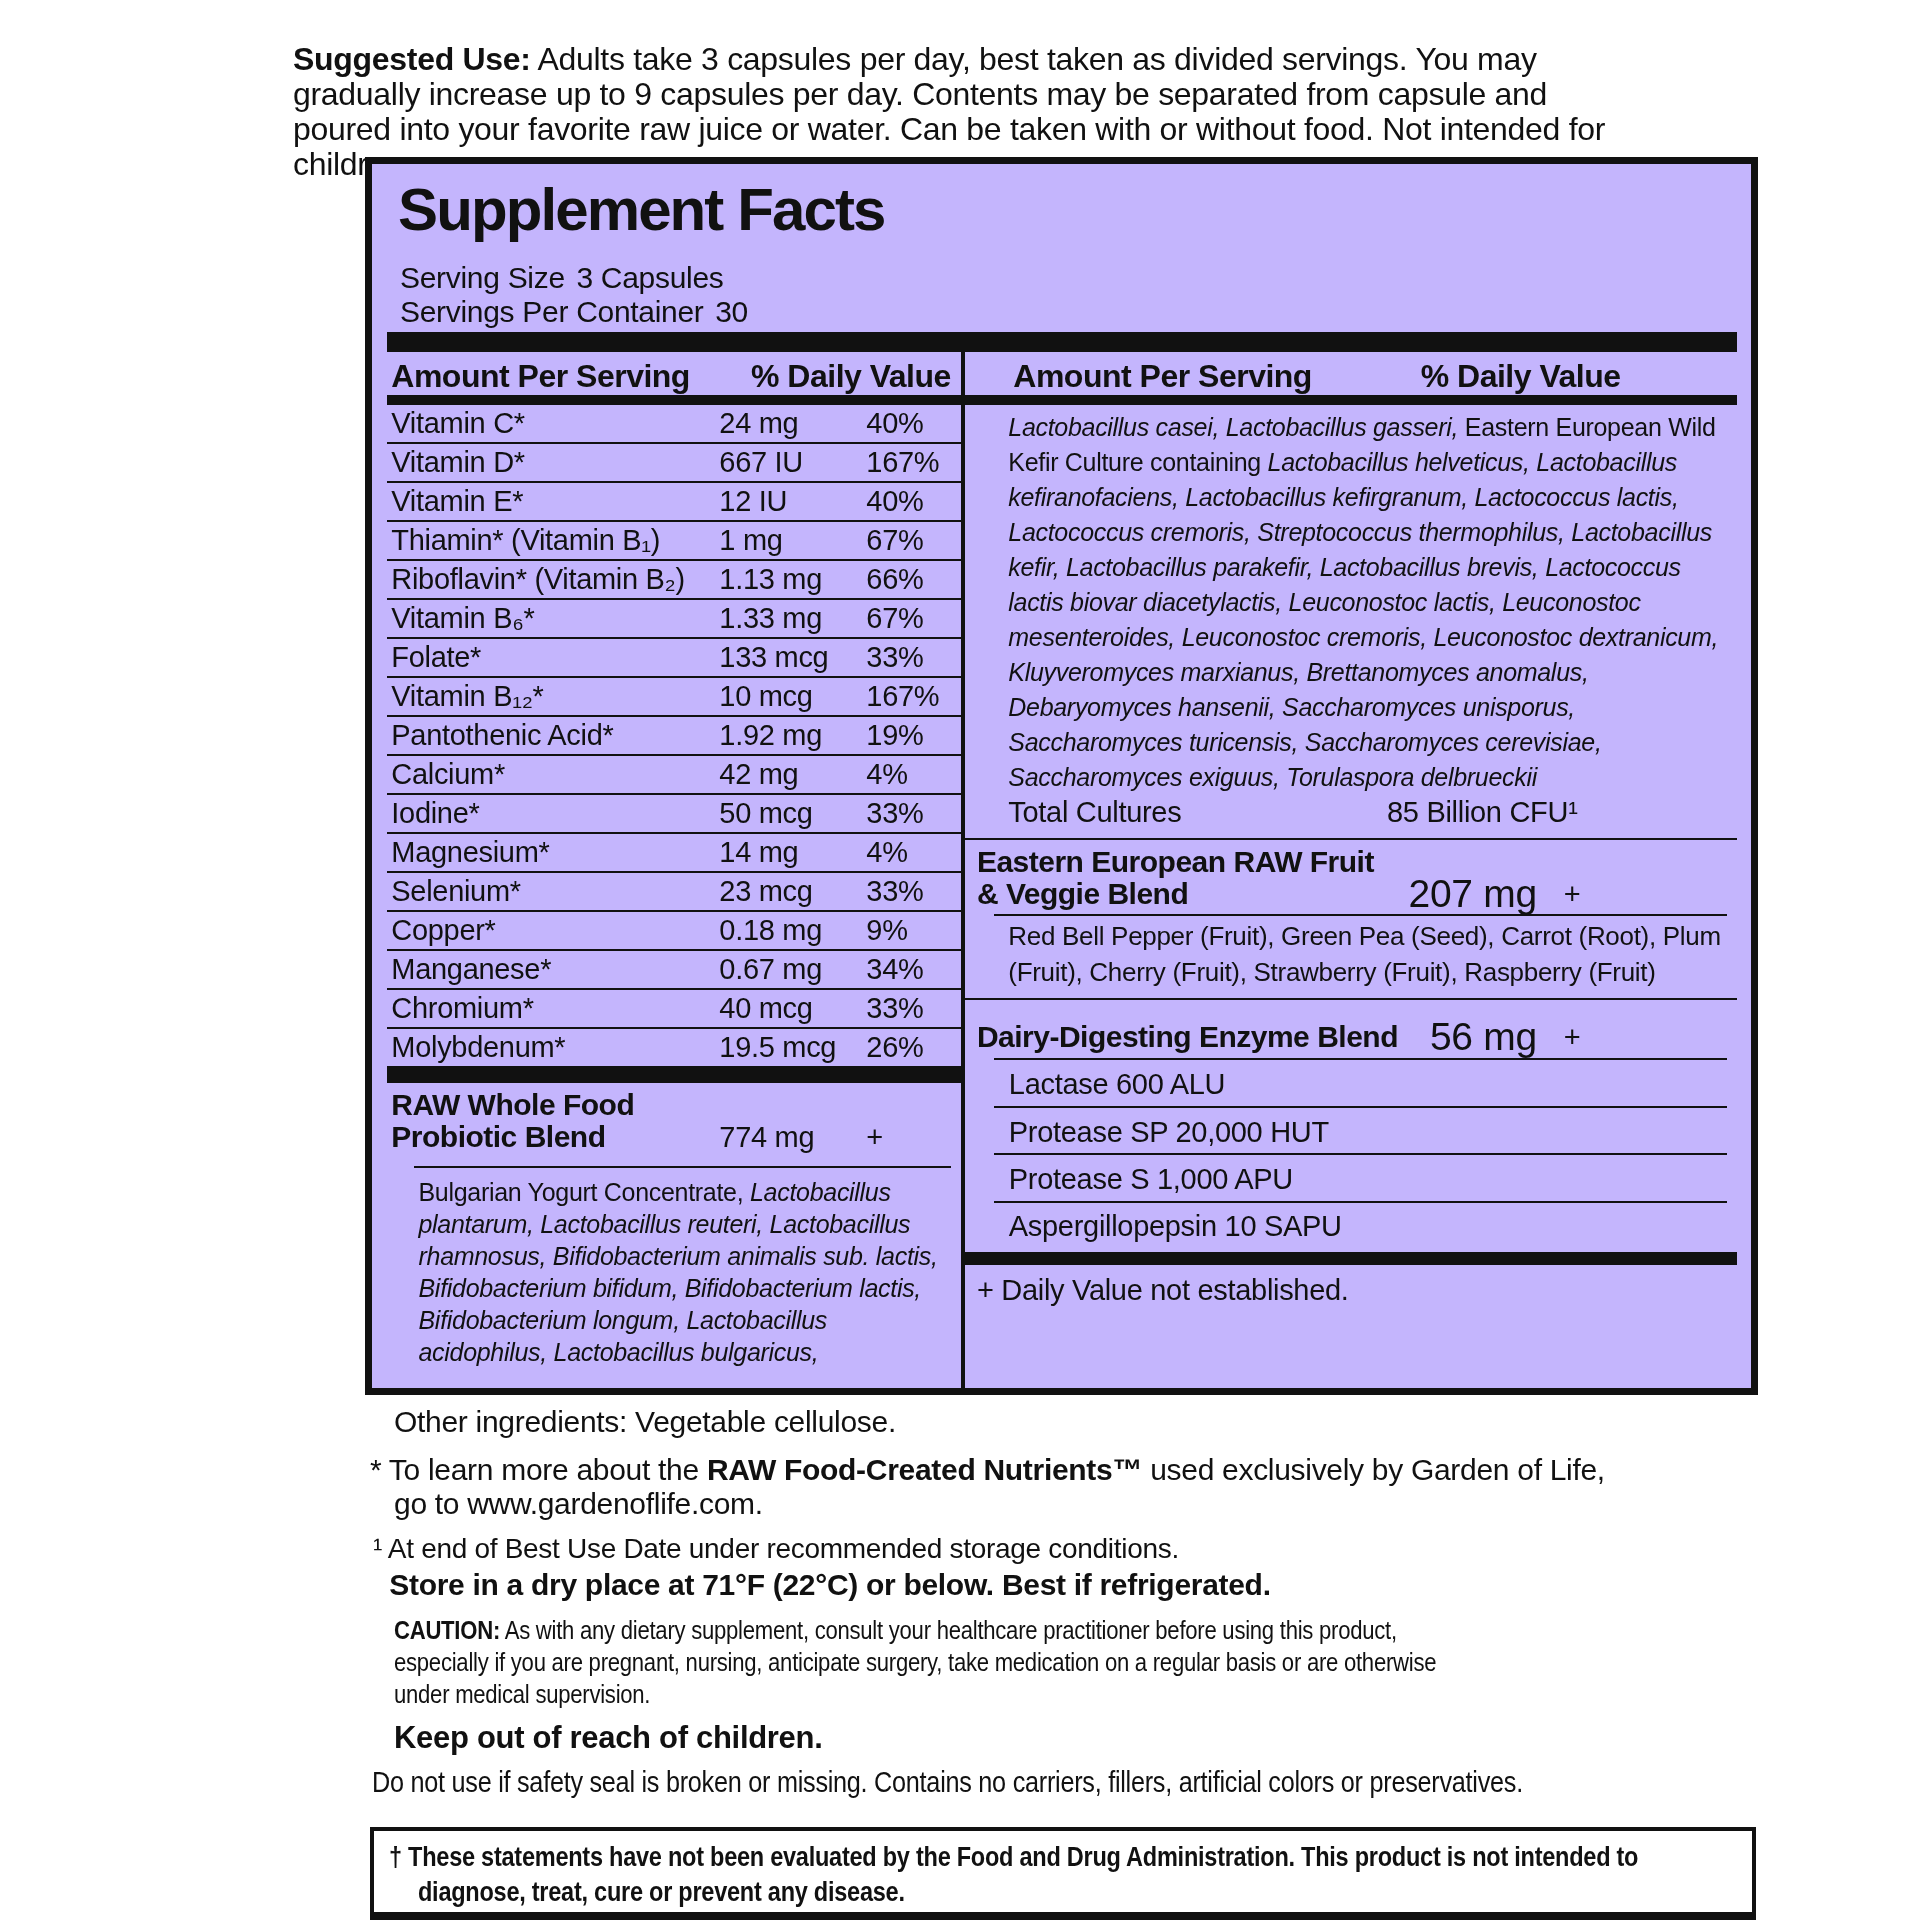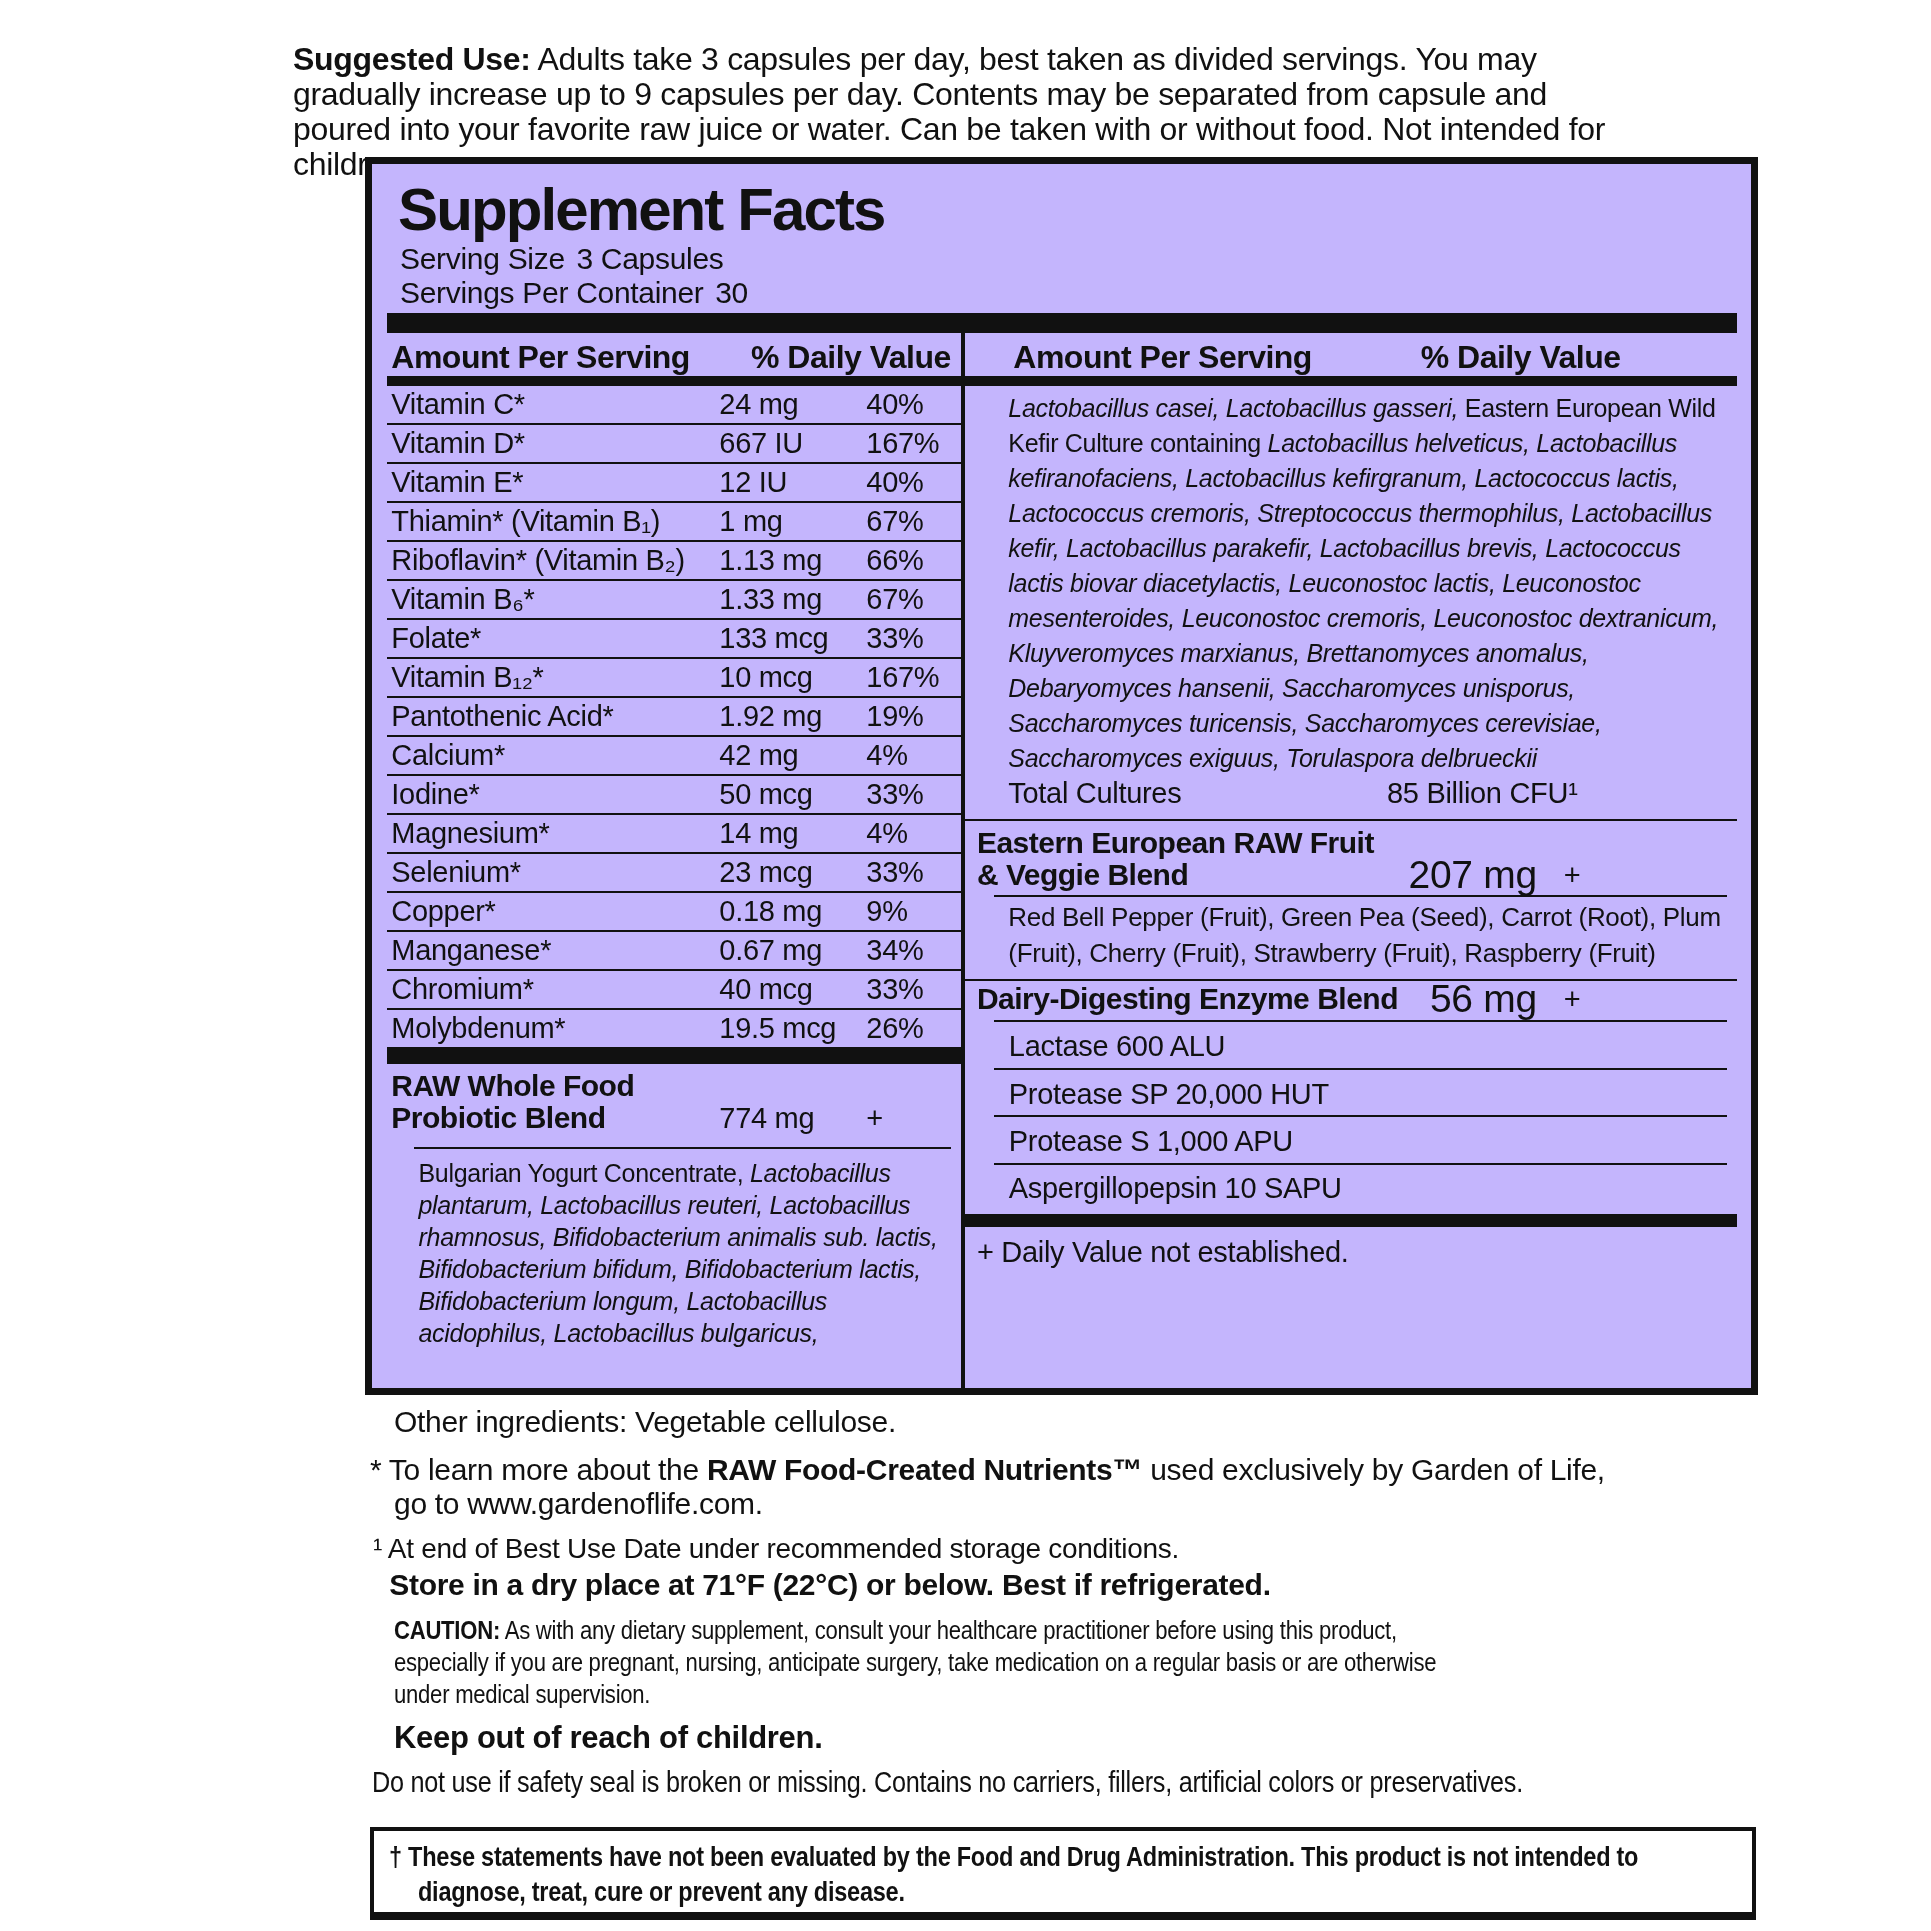--- a/index.html
+++ b/index.html
@@ -16,21 +16,21 @@
 
   
   #panel{
     left:365px;top:157px;width:1393px;height:1238px;
     border:7.7px solid #111;box-sizing:border-box;background:#c4b5fd;
   }
   #panel-inner{padding:0 14.5px;height:100%;box-sizing:border-box;display:flex;flex-direction:column;}
   #panel-title{font-size:60px;font-weight:bold;letter-spacing:-1.9px;margin:13.5px 0 0 11.6px;line-height:64px;}
   .serving-line{font-size:30px;line-height:34px;margin-left:13.5px;}
   .serving-line .val{margin-left:11.6px;}
-  #serving-block{margin-top:0;}
+  #serving-block{margin-top:19px;}
   .bigbar{height:19.3px;background:#111;margin-top:3.9px;}
   #cols{display:flex;flex:1;align-items:stretch;}
   #col-left{width:574px;}
   #divider{width:4.8px;background:#111;}
   #col-right{flex:1;}
 
   .colhead{
     display:flex;justify-content:space-between;align-items:flex-end;
     font-weight:bold;font-size:32px;line-height:37px;letter-spacing:-0.5px;
     padding:6.8px 9.7px 0 4.8px;border-bottom:10.6px solid #111;
@@ -54,21 +54,21 @@
   #probiotic-right{font-size:25px;line-height:35px;padding:4.8px 7.7px 0 43px;}
   #total-row{display:flex;font-size:29px;line-height:35px;padding:0 159px 8px 43px;border-bottom:2.9px solid #111;}
   #total-row .sp{flex:1;}
   .rhead{display:flex;align-items:flex-end;padding:5.8px 156px 0 11.6px;}
   .rhead .nm{font-weight:bold;font-size:30px;line-height:32px;letter-spacing:-0.5px;}
   .rhead .sp{flex:1;}
   .rhead .amt{font-size:39px;line-height:32px;}
   .rhead .dv{font-size:29px;line-height:32px;margin-left:27px;}
   .indentline-right{border-top:2.9px solid #111;margin:3.9px 9.7px 0 29px;}
   #fruit-para{font-size:26px;line-height:36px;padding:1.9px 11.6px 7.7px 43px;}
-  #enzyme-head{border-top:2.9px solid #111;padding-top:2px;padding-bottom:1.9px;}
+  #enzyme-head{border-top:2.9px solid #111;padding-top:21px;padding-bottom:1.9px;}
   .erow{margin-left:29px;margin-right:9.7px;border-bottom:2.9px solid #111;font-size:29px;line-height:29px;padding:9.7px 0 6.8px 14.5px;}
   .erow.last{border-bottom:none;}
   #rbar{height:12.6px;background:#111;margin-top:3.9px;}
   #dv-note{font-size:29px;line-height:33px;padding:9.7px 0 0 11.6px;}
 
   
   #footnotes{left:370px;top:1405px;width:1246px;font-size:30px;line-height:34px;}
   .fn{margin:0;}
   #other-ing{margin-left:24px;margin-bottom:13.5px;}
   #raw-note{padding-left:24px;margin-bottom:11.6px;}

